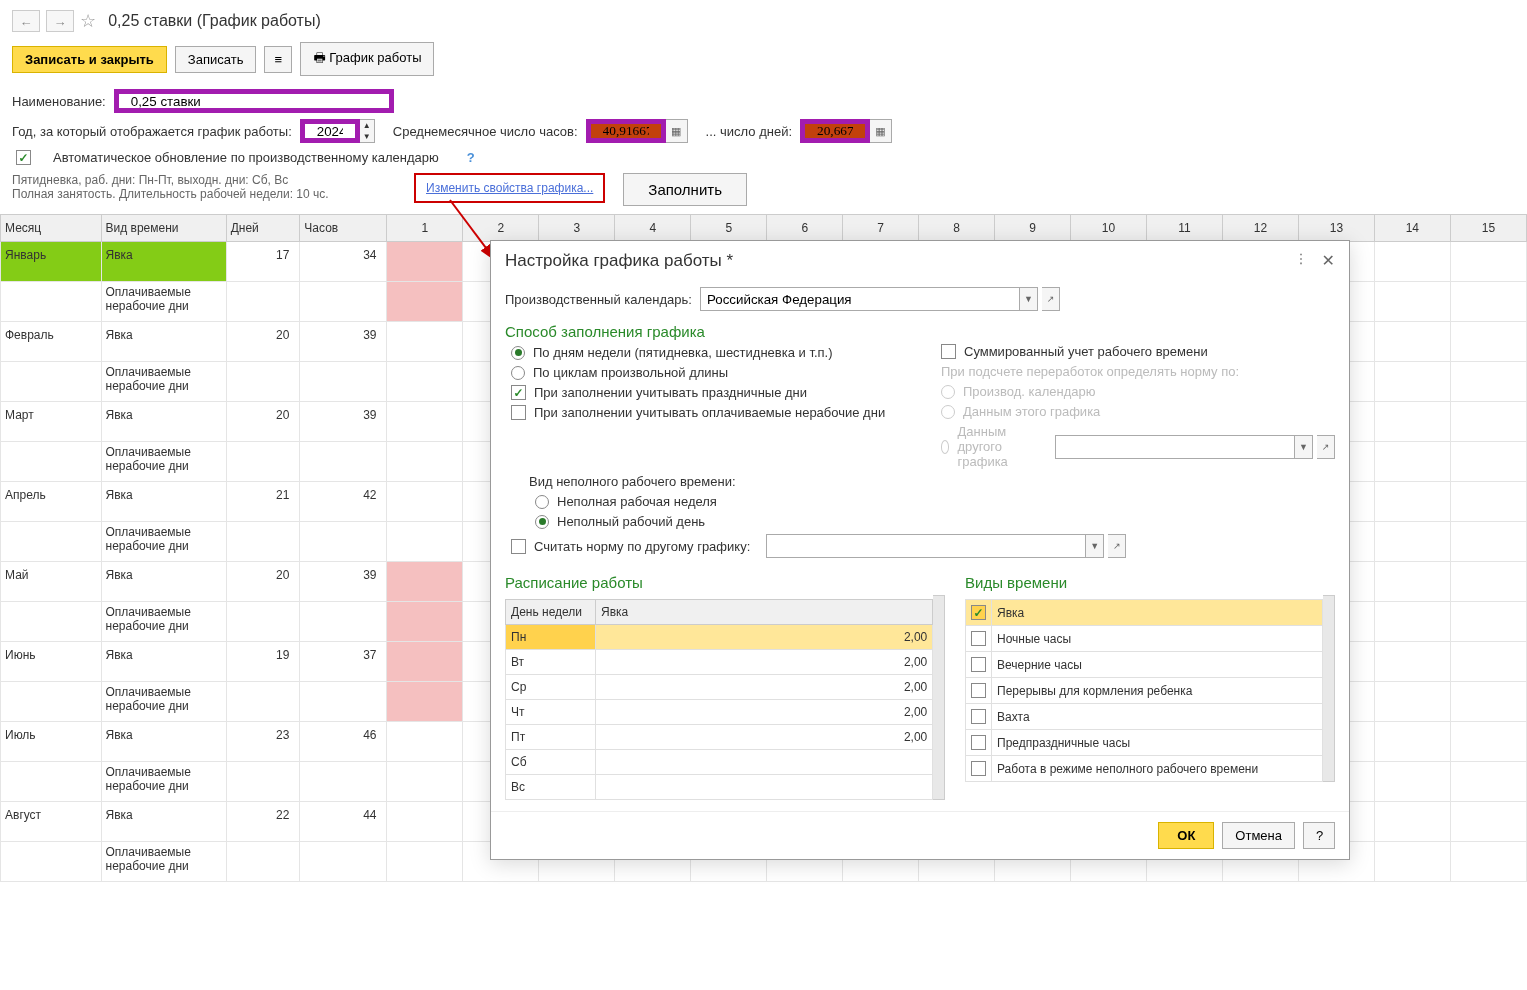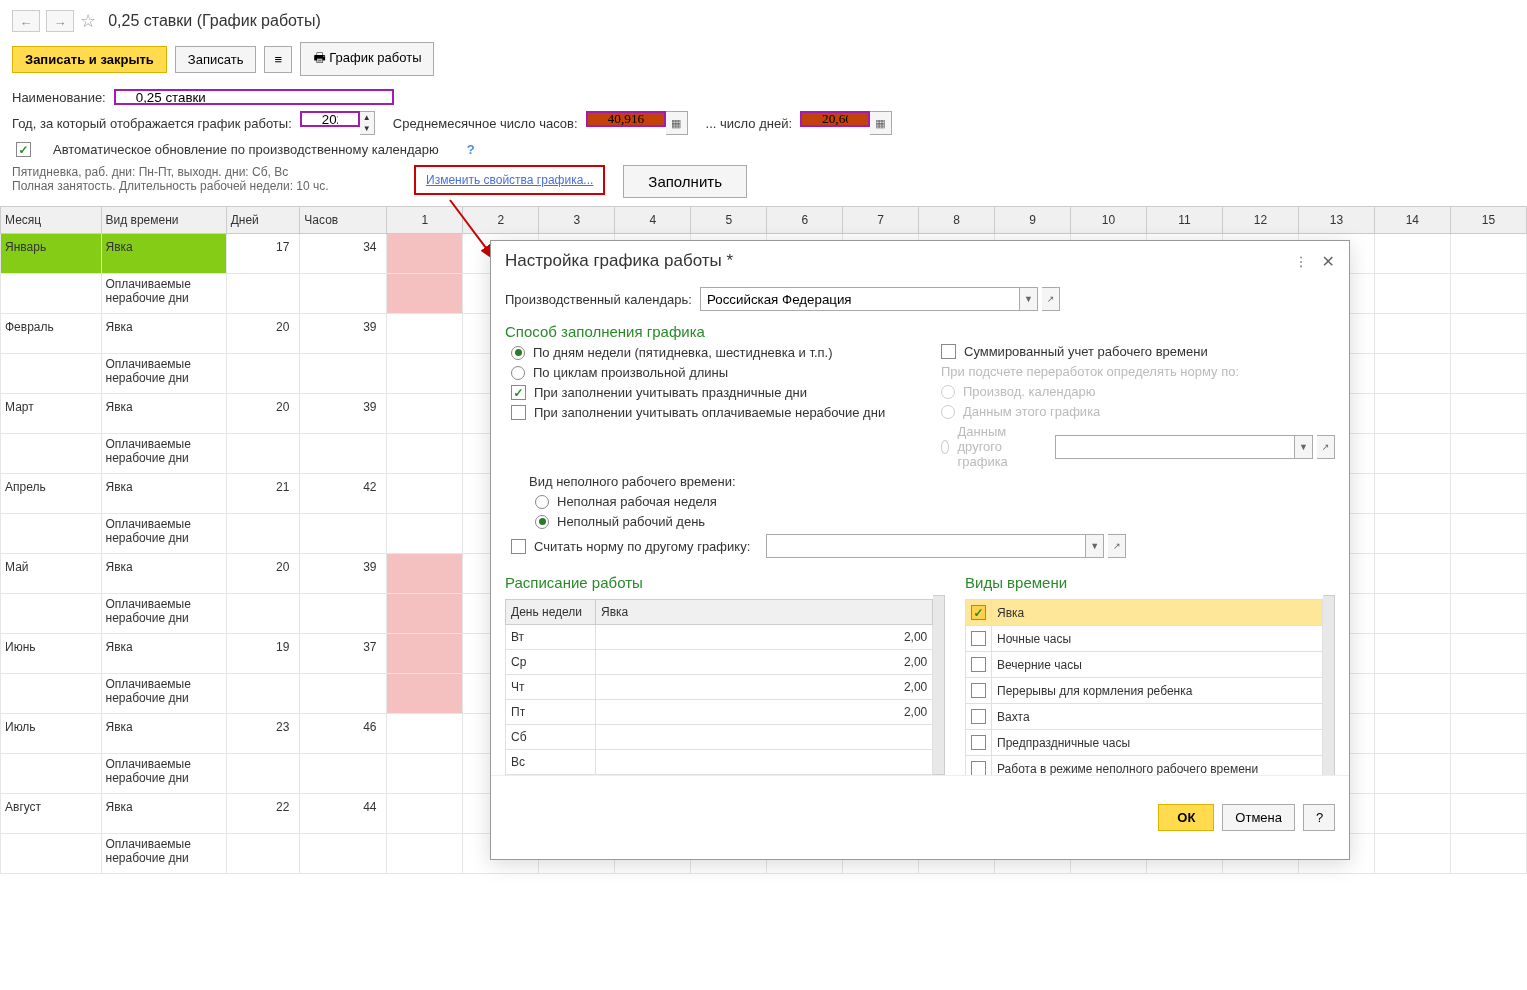--- a/index.html
+++ b/index.html
@@ -12,21 +12,21 @@
 .star-icon { color:#999; font-size:18px; }
 .page-title { font-size: 16px; color: #333; margin-left: 6px; }
 
 .toolbar { display:flex; align-items:center; gap:8px; padding: 4px 12px 10px; }
 .btn { border:1px solid #aaa; padding: 5px 12px; background:#f5f5f5; cursor:pointer; font-size:13px; }
 .btn-yellow { background:#ffdb4d; border-color:#d9b300; font-weight:bold; }
 .btn-icon { width:28px; padding:5px 0; text-align:center; }
 
 .form-row { display:flex; align-items:center; gap:8px; padding: 3px 12px; }
 .form-label { color:#333; }
-.input { border:2px solid #a21caf; padding:3px 20px; background:#fff; height:16px; }
+.input { border:5px solid #a21caf; padding:3px 12px; background:#fff; height:24px; }
 .input.small { width:60px; text-align:right; }
 .input.readonly { background:#c2410c;font-family:Liberation Serif, serif; }
 .spinner { display:flex; flex-direction:column; border:1px solid #aaa; border-left:none; background:#f5f5f5; }
 .spinner div { height:11px; width:14px; font-size:8px; text-align:center; line-height:11px; cursor:pointer; }
 .calc-icon { width:22px; height:24px; border:1px solid #aaa; border-left:none; background:#f5f5f5; display:flex; align-items:center; justify-content:center; font-size:11px; color:#666; }
 
 .checkbox-row { display:flex; align-items:center; gap:22px; padding:4px 16px; }
 .cb { width:15px; height:15px; border:1px solid #888; background:#fff; display:flex; align-items:center; justify-content:center; color:#2a8a2a; font-weight:bold; font-size:12px; }
 .cb.checked::after { content:"✓"; }
 .help { color:#4a90d9; font-weight:bold; margin-left:6px; cursor:pointer; }
@@ -50,21 +50,21 @@
 .col-hours { width:78px; }
 .row-sel td:nth-child(1), .row-sel td:nth-child(2) { background:#84cc16; }
 .extra-row td:nth-child(1), .extra-row td:nth-child(2) { padding-top:3px; }
 .pink { background:#f5c0c0; }
 
 
 .arrow-svg { position:absolute; pointer-events:none; }
 
 
 .dialog { position:absolute; left:490px; top:240px; width:860px; height:620px; background:#fff; border:1px solid #999; box-shadow:0 4px 20px rgba(0,0,0,0.15); display:flex; flex-direction:column; }
-.dlg-header { display:flex; align-items:center; padding:10px 14px 4px; }
+.dlg-header { display:flex; align-items:flex-start; padding:10px 14px 4px; }
 .dlg-title { font-size:17px; flex:1; }
 .dlg-x { cursor:pointer; font-size:16px; color:#666; margin-left:14px; }
 .dlg-more { cursor:pointer; color:#666; }
 .dlg-body { flex:1; padding:8px 14px; overflow:hidden; }
 .dlg-row { display:flex; align-items:center; gap:8px; margin:4px 0; }
 .select { display:flex; }
 .select-input { border:1px solid #aaa; padding:3px 6px; height:24px; background:#fff; }
 .select-btn { width:18px; height:24px; border:1px solid #aaa; border-left:none; background:#f5f5f5; display:flex; align-items:center; justify-content:center; font-size:9px; color:#666; cursor:pointer; }
 .section-title { color:#2a8a2a; font-size:15px; margin:8px 0 4px; }
 .two-col { display:flex; gap:30px; }
@@ -82,21 +82,21 @@
 .sched-table tr.sel td { background:#ffe799; }
 .sched-table tr.sel td:first-child { background:#ffd24d; }
 .sched-wrap { display:flex; }
 .sched-scroll { width:12px; background:#e8e8e8; border:1px solid #ccc; border-left:none; }
 
 .types-table { width:100%; border:1px solid #ccc; border-collapse:collapse; margin-top:4px; }
 .types-table td { border:1px solid #e0e0e0; padding:5px; font-size:12px; }
 .types-table tr.sel td { background:#ffe799; }
 .types-wrap { display:flex; }
 
-.dlg-footer { padding:28px 14px; display:flex; justify-content:flex-end; gap:8px; border-top:1px solid #eee; }
+.dlg-footer { padding:10px 14px; display:flex; justify-content:flex-end; gap:8px; border-top:1px solid #eee; }
 .cb-sel { width:15px; height:15px; border:1px solid #888; background:#ffd24d; display:inline-flex; align-items:center; justify-content:center; color:#2a8a2a; font-weight:bold; font-size:12px; }
 .cb-sel::after { content:"✓"; }
 </style>
 </head>
 <body>
 <div class="page">
 
 <div class="titlebar">
   <div class="nav-btn">←</div>
   <div class="nav-btn">→</div>
@@ -616,20 +616,24 @@
         <div class="section-title">Расписание работы</div>
         <div class="sched-wrap">
           <table class="sched-table">
             <thead>
                   <tr>
               <th style="width:90px">День недели</th>
               <th>Явка</th>
             </tr>
                 </thead>
             <tbody id="sched-body">
+                  <tr class="sel">
+                    <td>Пн</td>
+                    <td class="r">2,00</td>
+                  </tr>
                   <tr>
                     <td>Вт</td>
                     <td class="r">2,00</td>
                   </tr>
                   <tr>
                     <td>Ср</td>
                     <td class="r">2,00</td>
                   </tr>
                   <tr>
                     <td>Чт</td>

